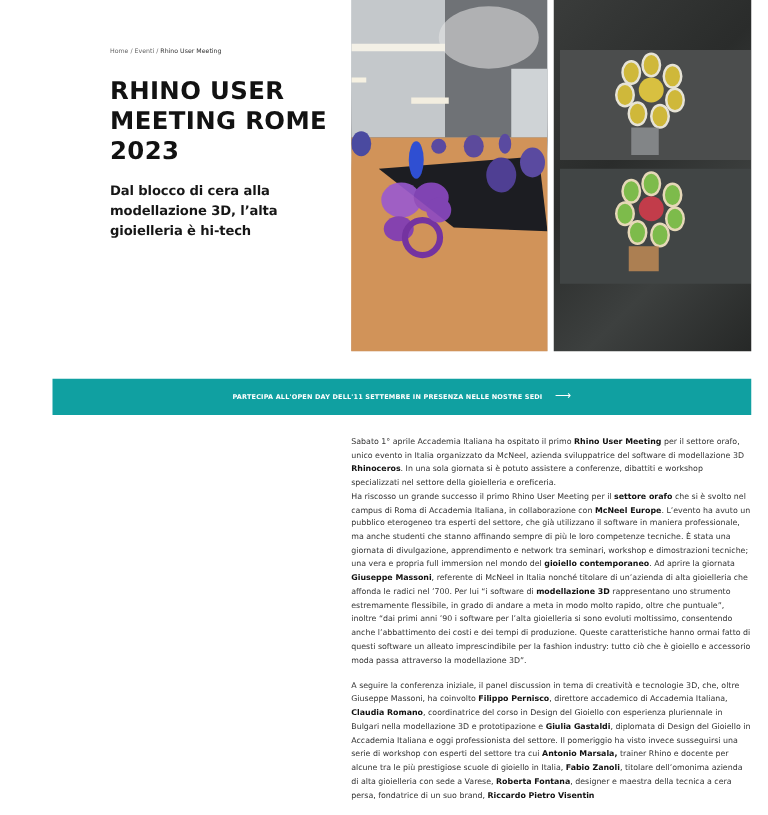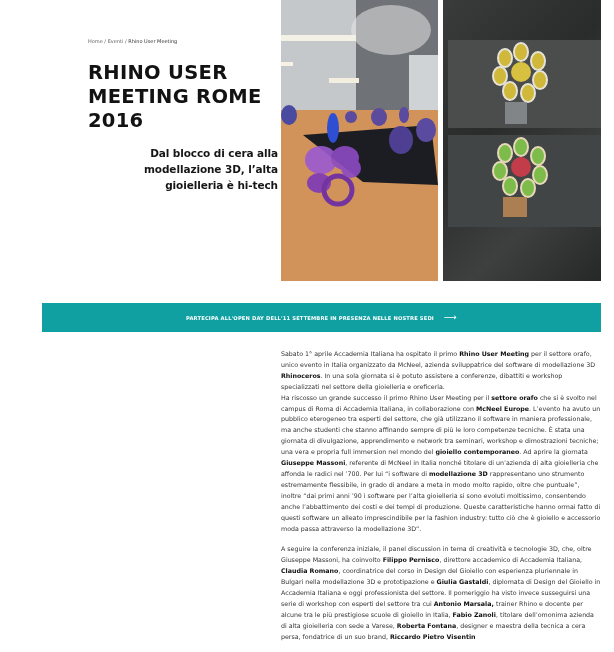--- a/index.html
+++ b/index.html
@@ -19,21 +19,20 @@
       letter-spacing: 0.3px;
       color: #121212;
     }
     .subtitle {
       margin-top: 12px;
       font-weight: bold;
       font-size: 10.5px;
       line-height: 16px;
       color: #161616;
       letter-spacing: -0.1px;
-      text-align: right;
     }
 
     .hero-img { position: absolute; top: 0; height: 281px; overflow: hidden; }
     .img-wax { left: 281px; width: 157px;
       background: linear-gradient(to bottom, #c9cdd0 0%, #b7bcc0 25%, #8c8f94 35%, #5a5d63 40%, #b8b4ac 44%, #c58e5e 48%, #d6985e 70%, #c58654 100%);
     }
     .img-rings { left: 443px; width: 158px;
       background: linear-gradient(135deg, #3a3c3b 0%, #2a2c2b 40%, #3d403f 70%, #262827 100%);
     }
 
@@ -50,21 +49,21 @@
     .article p { margin-bottom: 10px; }
     .article b { color: #111; font-weight: bold; }
   </style>
 </head>
 <body>
 
 <div class="hero-left">
   <div class="breadcrumb">
     <span>Home</span><span> / </span><span>Eventi</span><span> / </span><span class="current">Rhino User Meeting</span>
   </div>
-  <h1 class="page-title">RHINO USER MEETING ROME 2016</h1>
+  <h1 class="page-title">RHINO USER MEETING ROME 2023</h1>
   <h2 class="subtitle">Dal blocco di cera alla modellazione 3D, l’alta gioielleria è hi-tech</h2>
 </div>
 
 <div class="hero-img img-wax">
   <svg width="157" height="281" viewBox="0 0 157 281">
     <rect x="0" y="0" width="157" height="110" fill="#c4c8cb"></rect>
     <rect x="75" y="0" width="82" height="110" fill="#6f7276"></rect>
     <ellipse cx="110" cy="30" rx="40" ry="25" fill="#e6e6e6" opacity="0.55"></ellipse>
     <rect x="0" y="35" width="75" height="6" fill="#f3f0e6"></rect>
     <rect x="0" y="62" width="12" height="4" fill="#f6f1e2"></rect>

